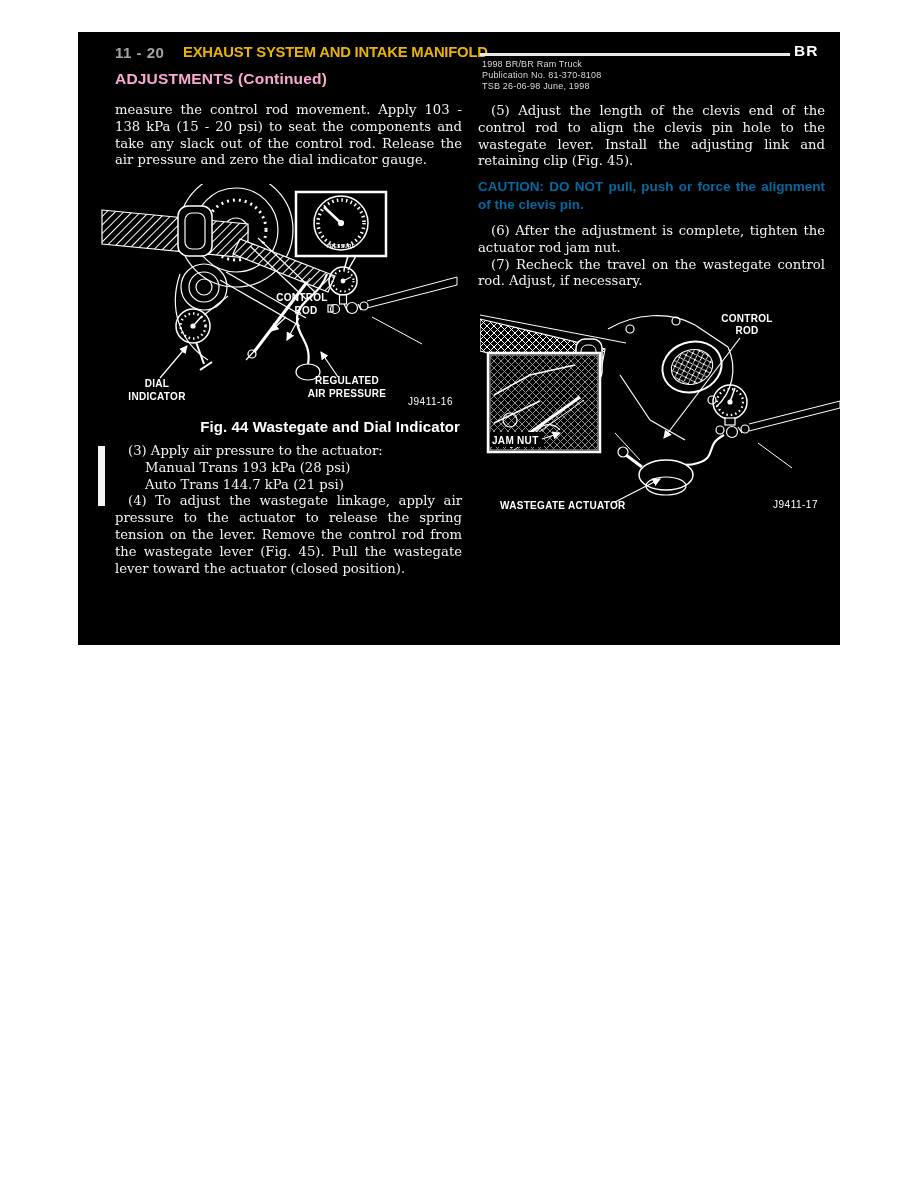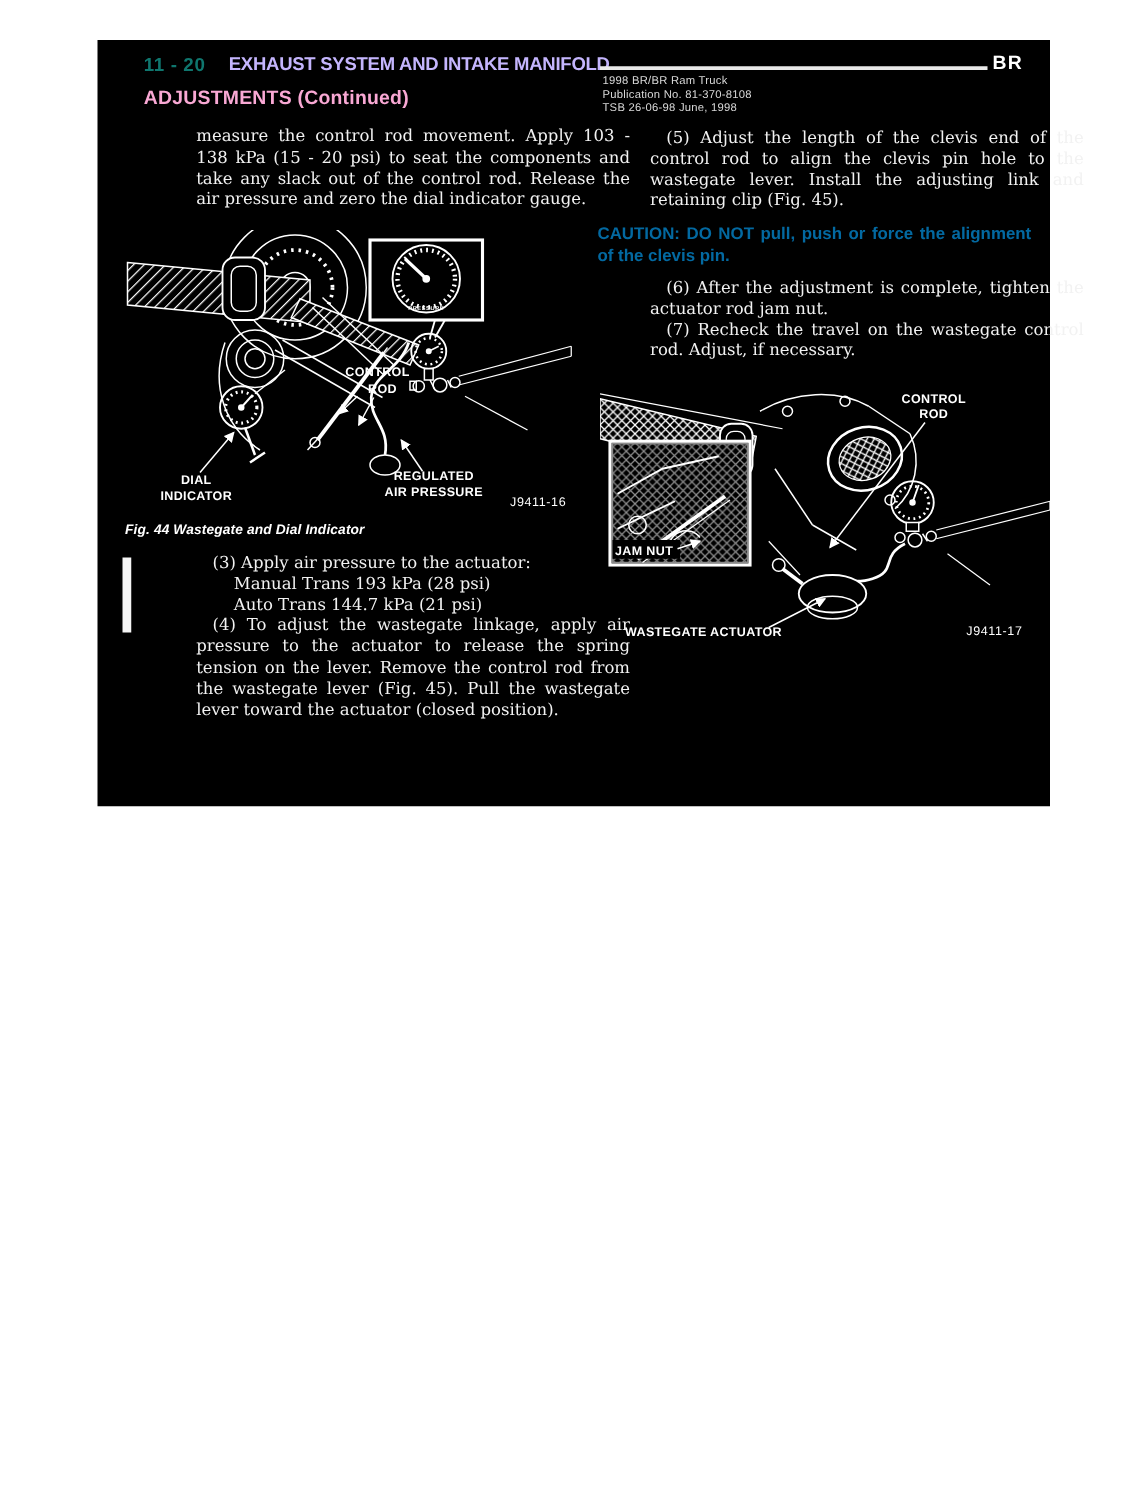--- a/index.html
+++ b/index.html
@@ -1,44 +1,44 @@
 <!DOCTYPE html>
 <html><head>
 <meta charset="utf-8">
 <style>
   html,body{margin:0;padding:0;background:#ffffff;}
   #canvas{position:relative;width:918px;height:1188px;background:#ffffff;overflow:hidden;
           font-family:"Liberation Sans",sans-serif;}
   .page{position:absolute;left:78px;top:32px;width:762px;height:613px;background:#000;color:#fff;}
 
   
-  .hdr-num{position:absolute;left:37px;top:12px;font-weight:bold;font-size:15px;letter-spacing:0.5px;color:#0f766e;}
-  .hdr-title{position:absolute;left:105px;top:12px;font-weight:bold;font-size:14.8px;letter-spacing:-0.2px;color:#c4b5fd;white-space:nowrap;}
+  .hdr-num{position:absolute;left:37px;top:12px;font-weight:bold;font-size:15px;letter-spacing:0.5px;color:#a3a3a3;}
+  .hdr-title{position:absolute;left:105px;top:12px;font-weight:bold;font-size:14.8px;letter-spacing:-0.2px;color:#eab308;white-space:nowrap;}
   .hdr-rule{position:absolute;left:402px;top:21px;width:310px;height:3px;background:#e9e9e9;}
   .hdr-br{position:absolute;left:716px;top:10px;font-weight:bold;font-size:15.5px;letter-spacing:1px;color:#fff;}
   .pubinfo{position:absolute;left:404px;top:27px;font-size:9px;line-height:11px;color:#d8d8d8;letter-spacing:0.2px;}
   .subhead{position:absolute;left:37px;top:38px;font-weight:bold;font-size:15.5px;color:#f9a8d4;letter-spacing:0.2px;}
 
   
   .serif{font-family:"DejaVu Serif",serif;font-size:13.2px;line-height:16.8px;color:#f2f2f2;text-align:justify;}
-  .col{width:347px;margin-left:42px;}
+  .col{width:347px;}
   .p-left1{position:absolute;left:37px;top:70px;}
   .p-right5{position:absolute;left:400px;top:71px;}
   .caution{position:absolute;left:400px;top:146px;width:347px;font-weight:bold;font-size:13.5px;line-height:17.5px;color:#0369a1;text-align:justify;}
   .p-right67{position:absolute;left:400px;top:191px;}
   .p-right67 p{margin:0;text-indent:13px;}
   .steps-left{position:absolute;left:37px;top:411px;}
   .steps-left .indent{text-indent:13px;}
   .steps-left .spec{margin-left:30px;}
   .revbar{position:absolute;left:20px;top:414px;width:7px;height:60px;background:#f5f5f5;}
 
   
   .fig44{position:absolute;left:22px;top:152px;}
   .fig45{position:absolute;left:402px;top:273px;}
-  .cap{position:absolute;font-weight:bold;font-style:italic;font-size:11px;color:#fff;text-align:left;letter-spacing:0.1px;}
+  .cap{position:absolute;font-weight:bold;font-size:15px;color:#fff;text-align:right;letter-spacing:0.1px;}
   .cap44{left:22px;top:386px;width:360px;}
   .cap45{left:402px;top:492px;width:365px;}
 
   svg text{font-family:"Liberation Sans",sans-serif;fill:#fff;font-weight:bold;}
   .lbl{font-size:10px;letter-spacing:0.3px;}
   .ref{font-size:10px;letter-spacing:0.5px;font-weight:normal;}
 </style>
 </head>
 <body>
 

